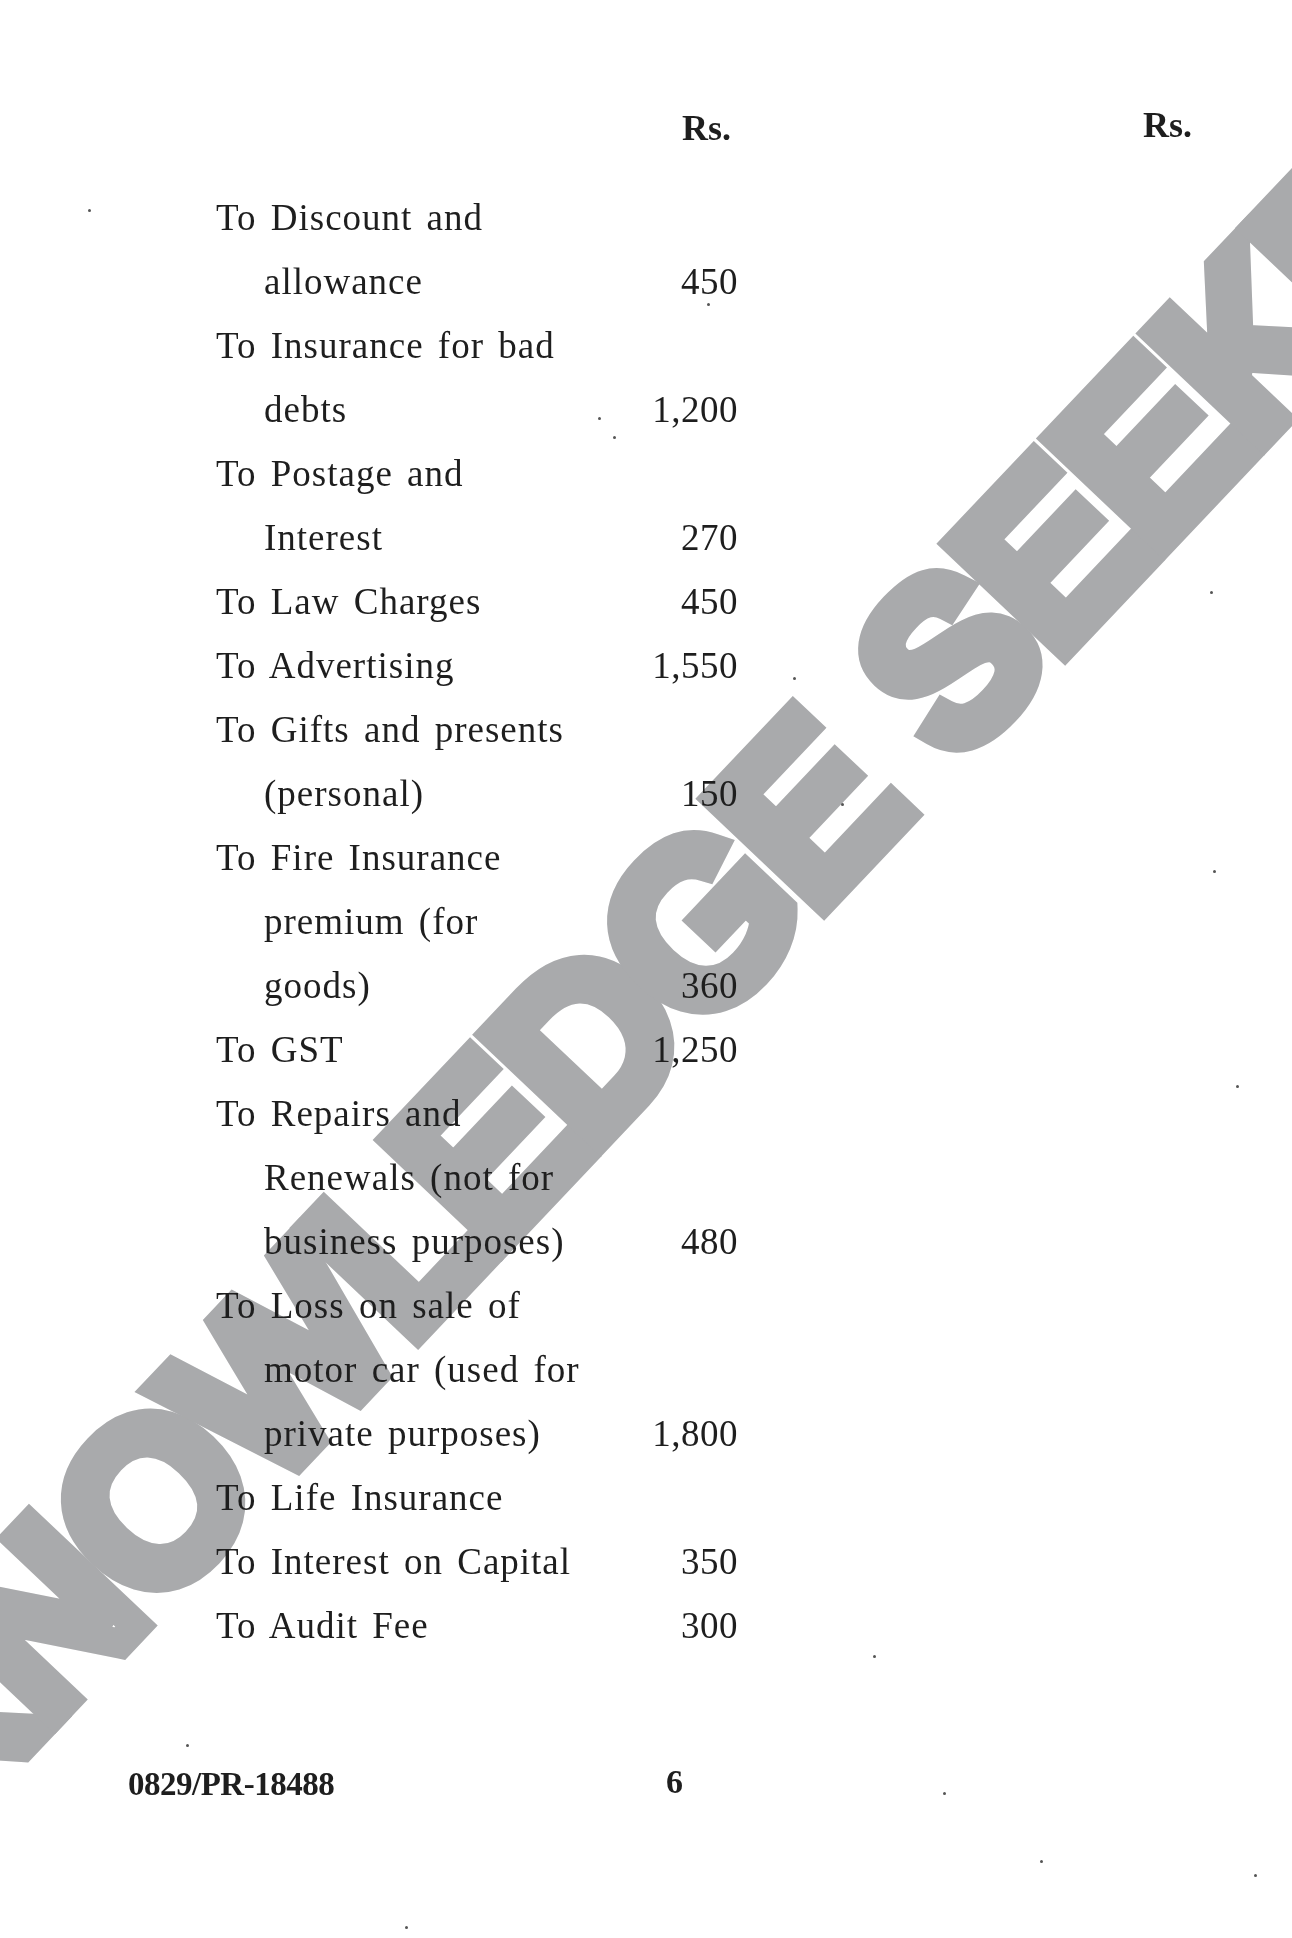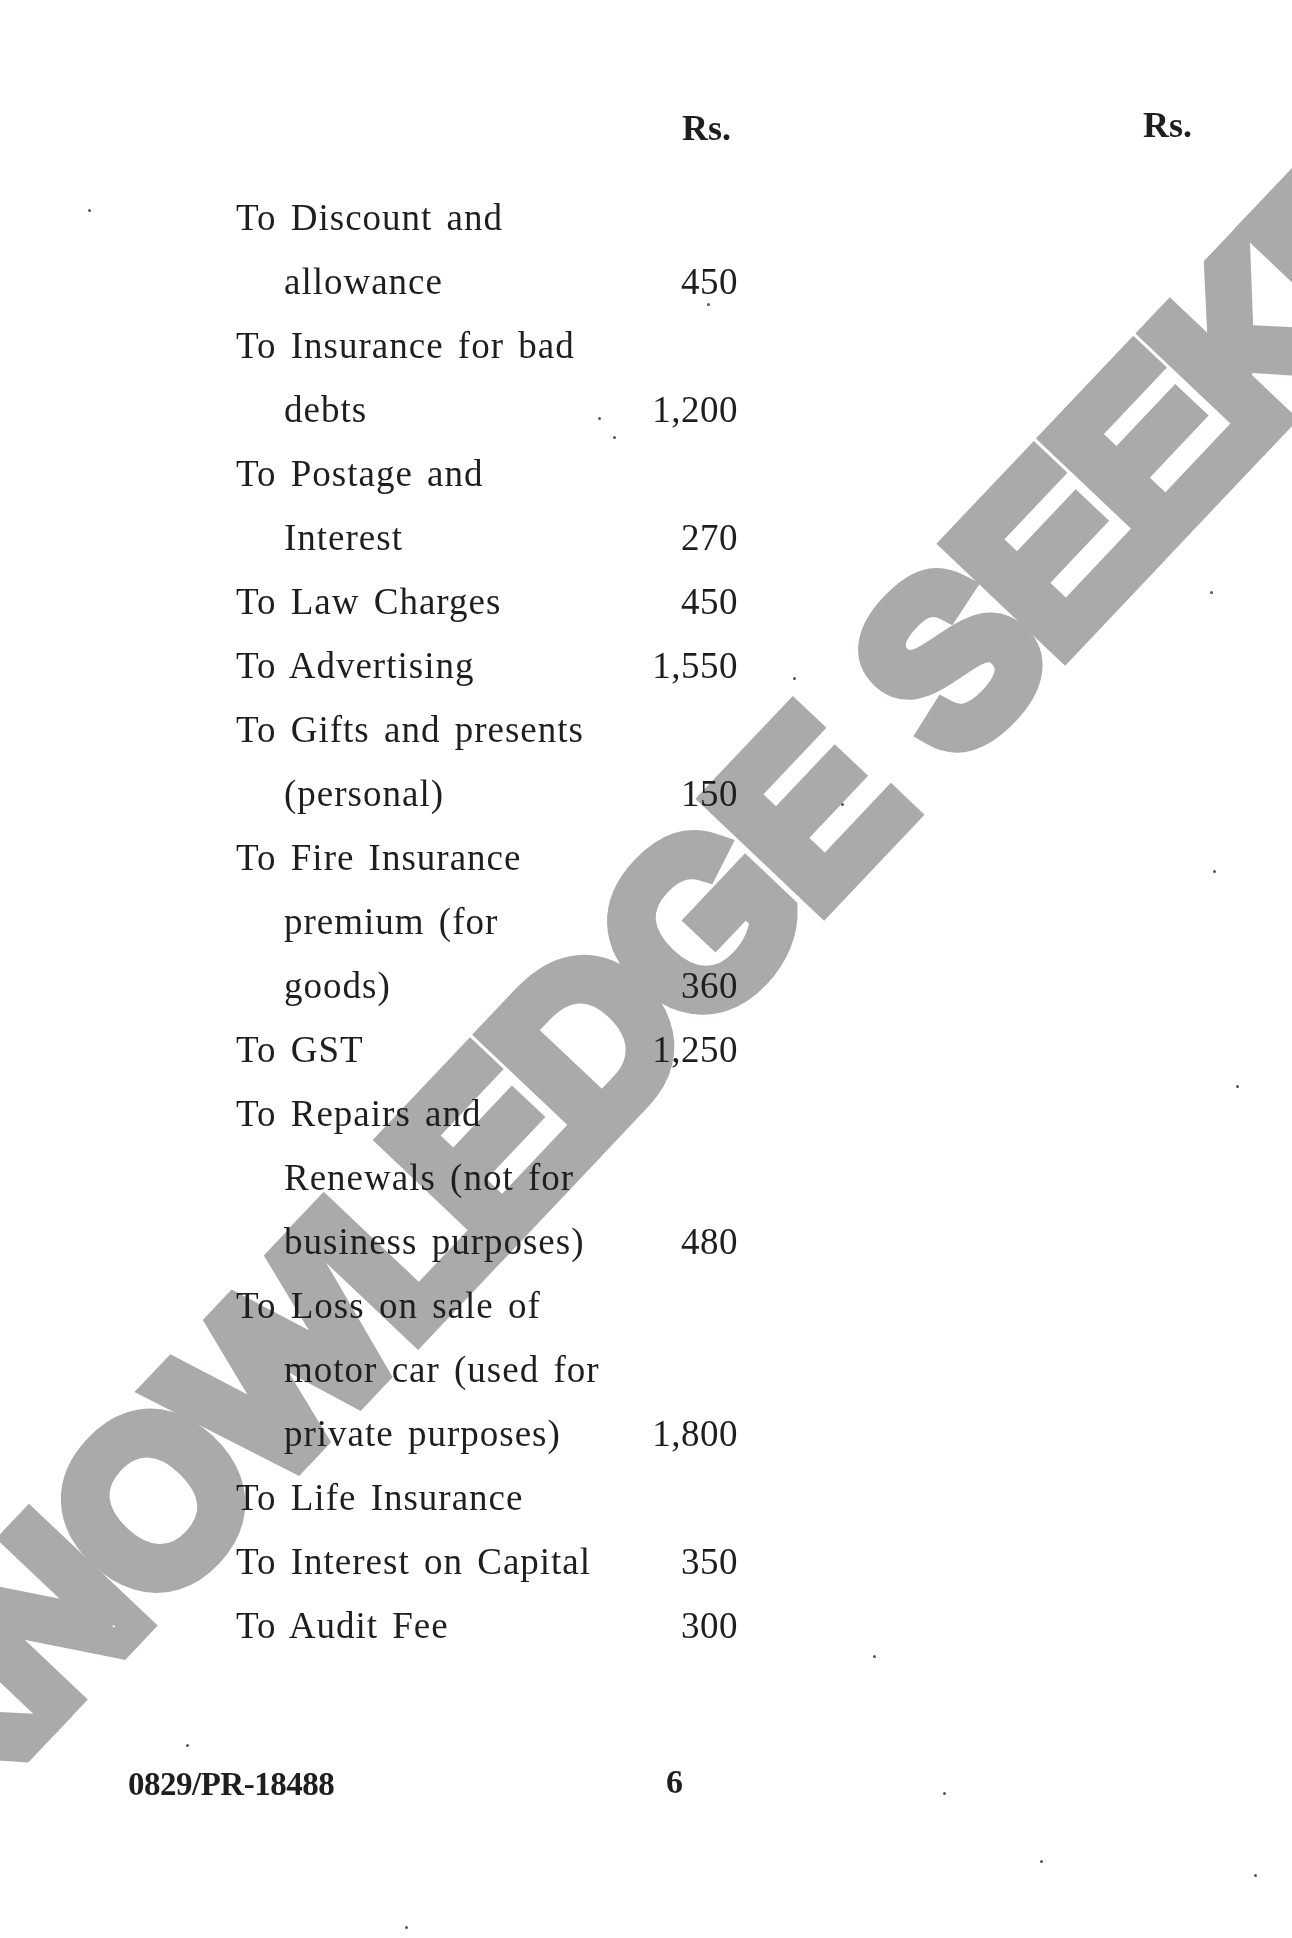--- a/index.html
+++ b/index.html
@@ -64,21 +64,20 @@
       height: 64px;
       font-size: 37px;
       line-height: 64px;
       letter-spacing: 1px;
       word-spacing: 4px;
       white-space: nowrap;
     }
     .line .label {
       position: absolute;
       left: 216px;
-      margin-left: 20px;
     }
     .line.indent .label {
       left: 264px;
       font-family: Liberation Serif, serif;
     }
     .line .amount {
       position: absolute;
       right: 22px;
       text-align: left;
       letter-spacing: 0.5px;

